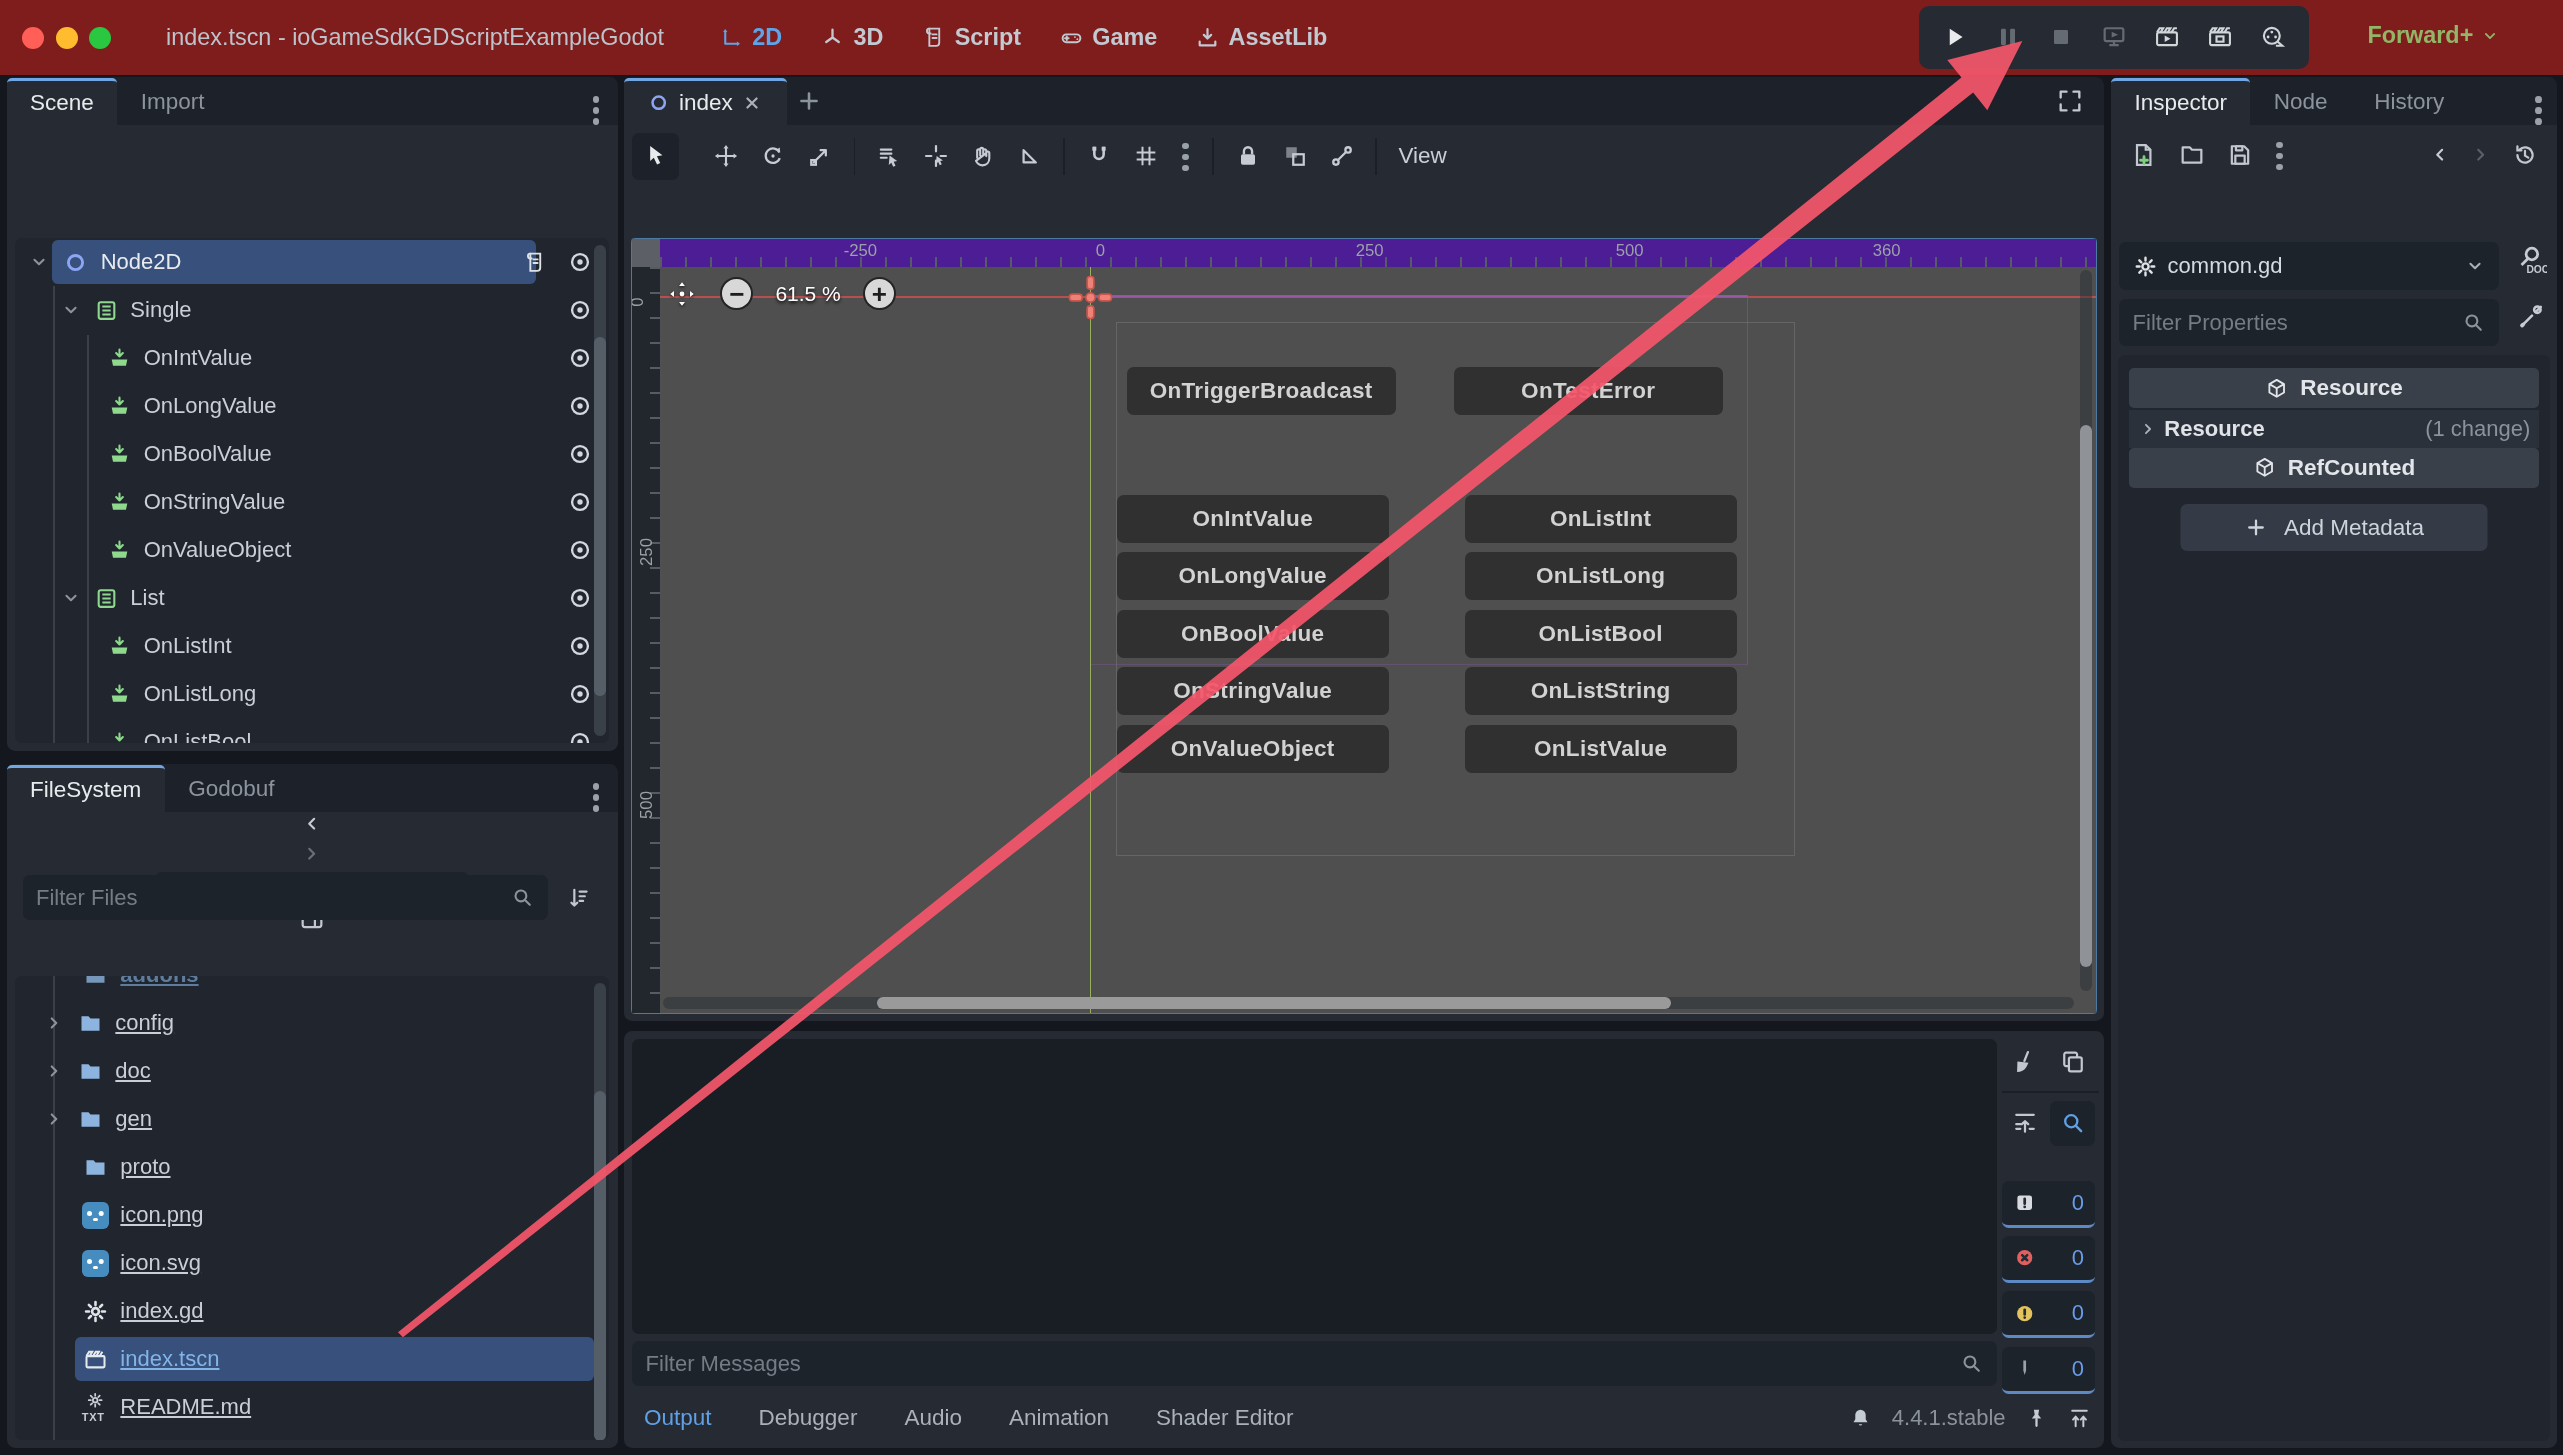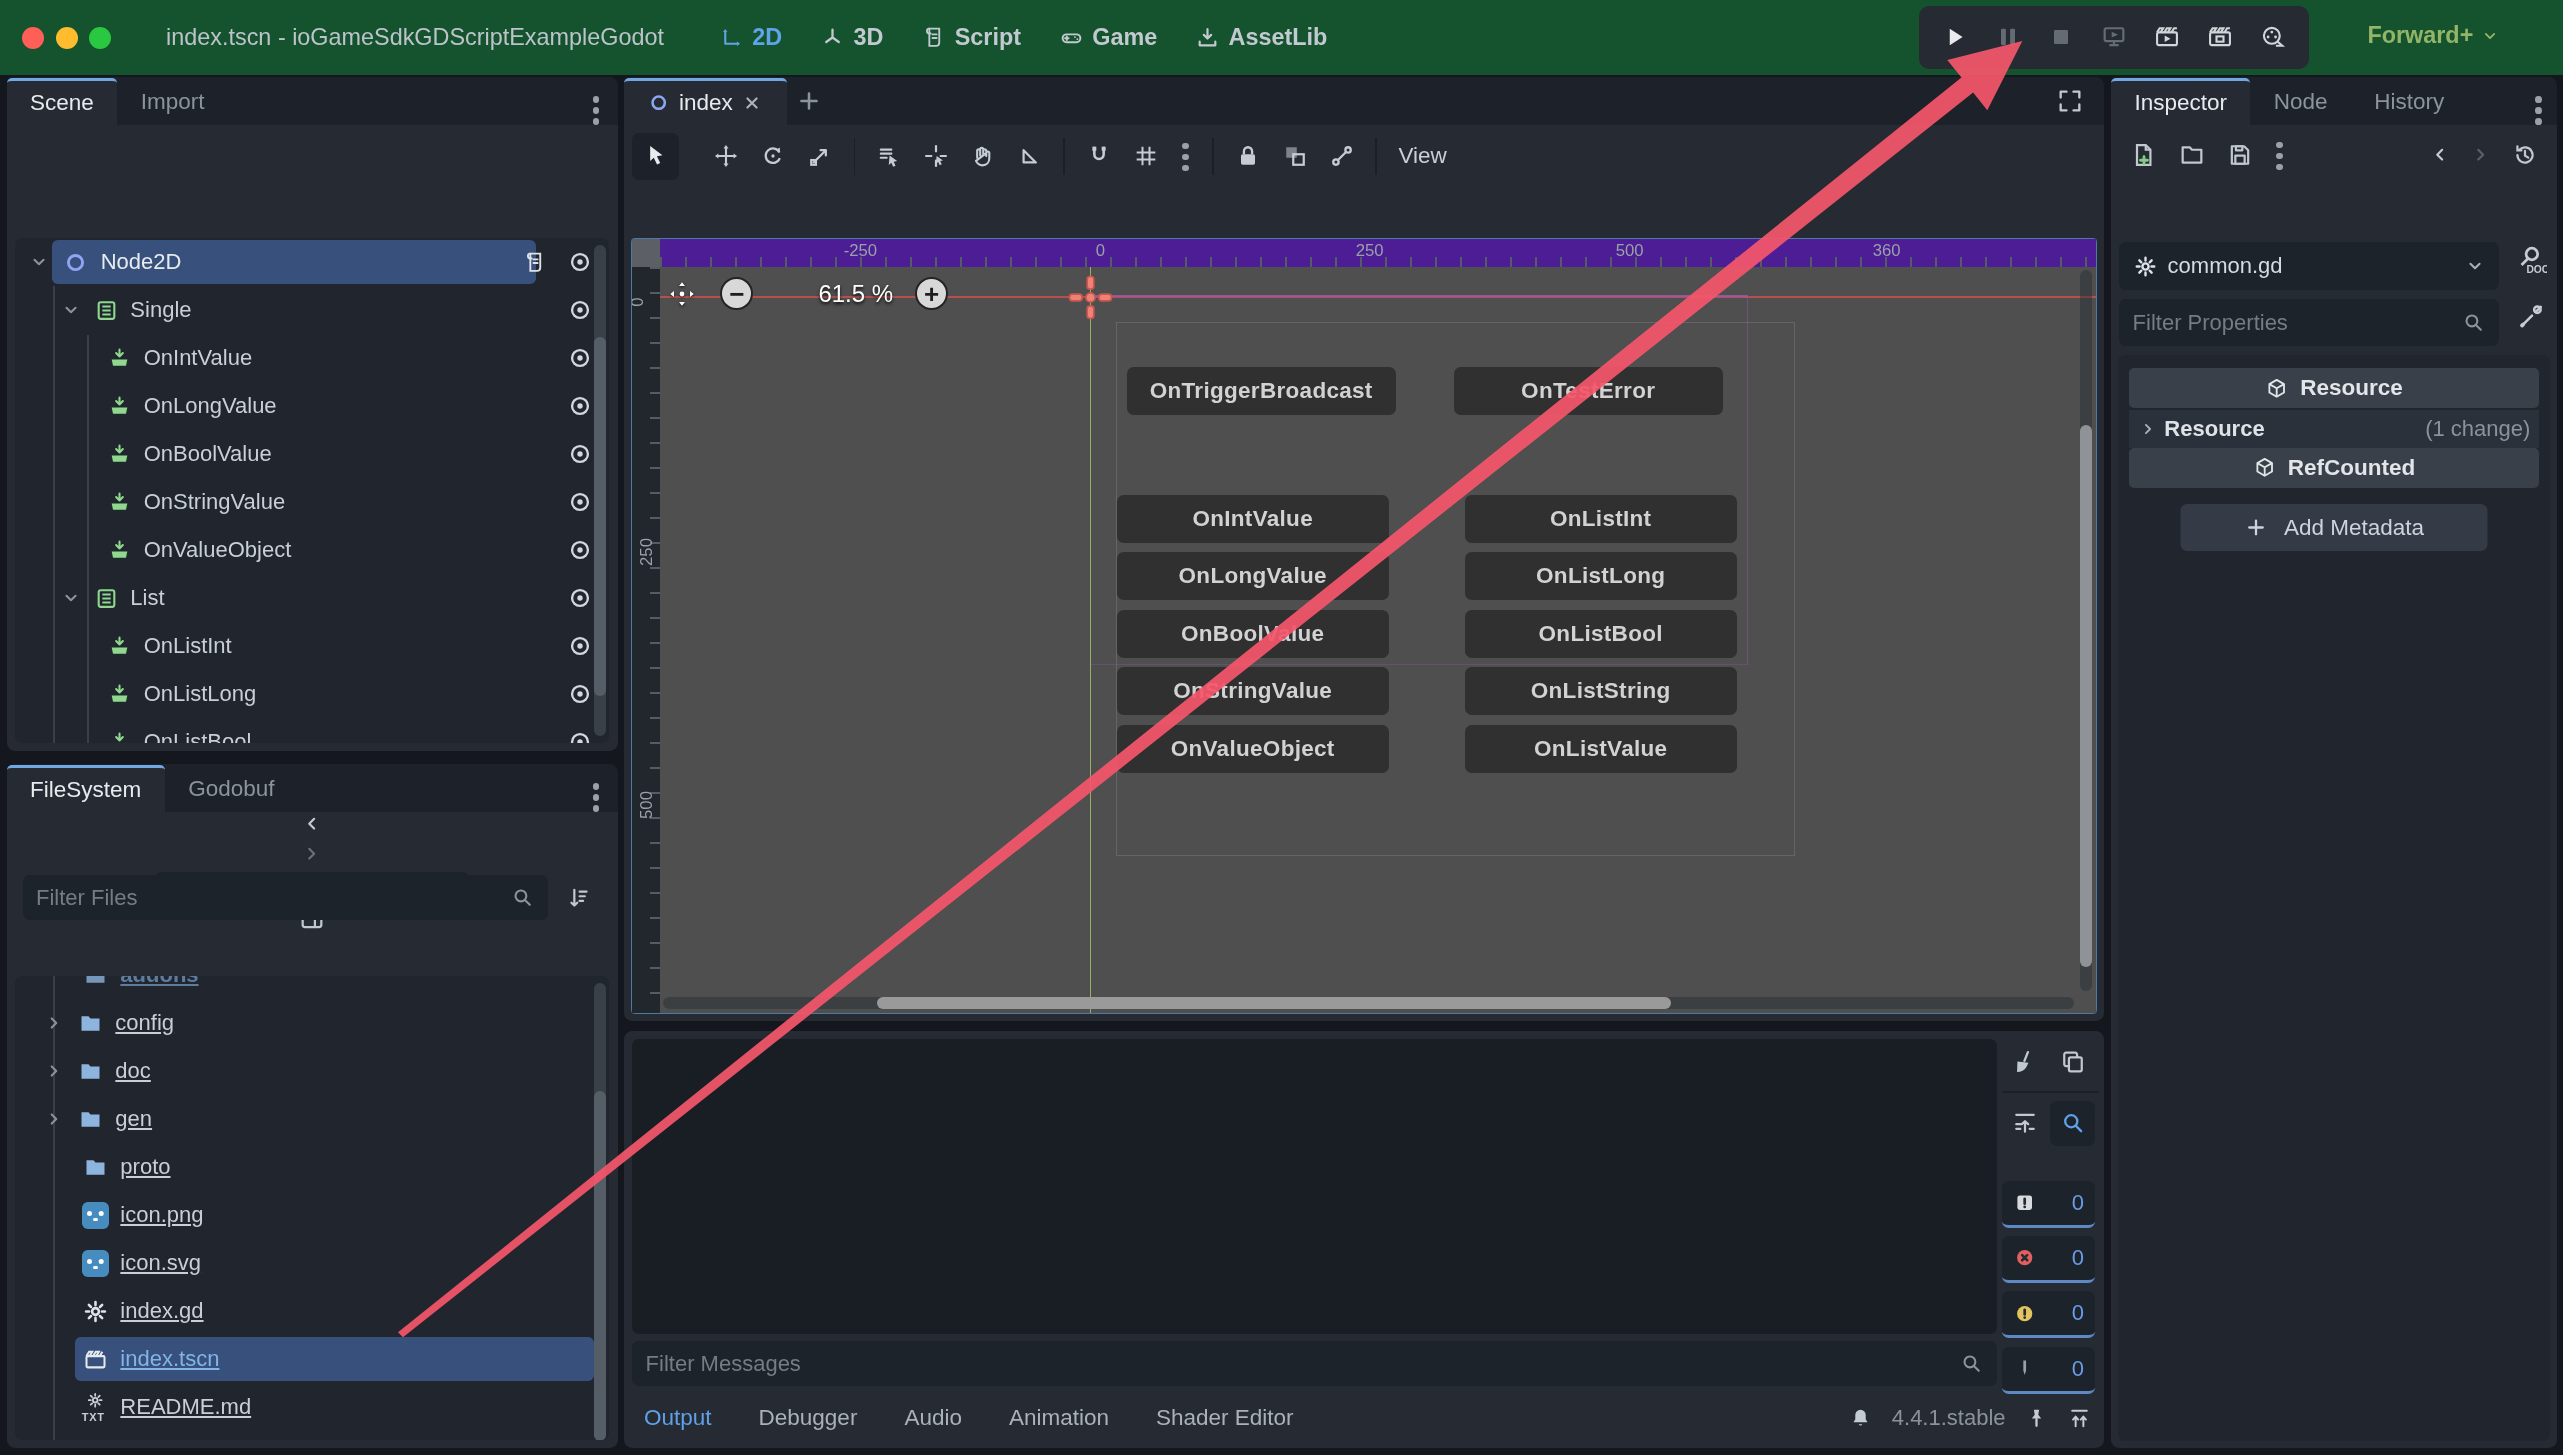--- a/index.html
+++ b/index.html
@@ -8,21 +8,21 @@
     background:#14181e; color:#cdd3da;
     font-family:"Liberation Sans", sans-serif; font-size:22px;
     overflow:hidden; position:relative;
   }
   .abs{position:absolute;}
   .row{display:flex;align-items:center;}
   .grow{flex:1;}
   svg.i{width:28px;height:28px;flex:none;display:block;}
 
   
-  #titlebar{left:0;top:0;width:2563px;height:75px;background:#14532d;}
+  #titlebar{left:0;top:0;width:2563px;height:75px;background:#7f1d1d;}
   .tl{width:22px;height:22px;border-radius:50%;margin-right:11.7px;}
   #win-title{color:#bcc3cb;font-size:23.4px;margin-left:43px;white-space:nowrap;}
   .ws-tab{display:flex;align-items:center;gap:8.3px;color:#c3c9d1;font-size:23.4px;font-weight:600;}
   .ws-tab.active{color:#5fa3e8;}
   #playback{background:#262b33;border-radius:10px;height:63px;padding:0 22px;display:flex;align-items:center;gap:25px;}
   .pb-ic{color:#e9ebee;} .pb-dim{color:#646b73;} .pb-mid{color:#d2d6db;}
   #renderer{color:#93b567;font-size:23.4px;font-weight:600;display:flex;align-items:center;gap:6.7px;}
 
   
   .tabbar{height:48px;display:flex;align-items:flex-end;background:#1d222a;border-radius:8.3px 8.3px 0 0;position:relative;}
@@ -78,21 +78,21 @@
   #ruler-v .ticks{position:absolute;top:0;bottom:0;right:0;width:10px;background:repeating-linear-gradient(to bottom,#565c64 0 1.7px,transparent 1.7px 25px);}
   #ruler-v .num{position:absolute;left:1.7px;color:#9aa1a9;font-size:16.7px;transform:rotate(-90deg);transform-origin:center;}
   #canvas{left:28px;top:28px;right:0;bottom:0;background:#4e4f4e;overflow:hidden;}
   .axis-x{position:absolute;left:0;right:0;height:1.7px;background:rgba(200,80,80,.85);}
   .axis-y{position:absolute;top:0;bottom:0;width:1.7px;background:rgba(170,200,100,.8);}
   #win-rect{border-top:2.5px solid rgba(150,90,180,.85);border-right:1.7px solid rgba(150,90,180,.45);border-bottom:1.7px solid rgba(150,90,180,.3);border-left:none;}
   #sel-rect{border:1.7px solid rgba(120,120,120,.55);}
   .cbtn{position:absolute;background:#303030;border-radius:6.7px;display:flex;align-items:center;justify-content:center;color:#d2d2d2;font-size:22.5px;font-weight:600;letter-spacing:0.3px;}
   #zoombar{left:6.7px;top:3.3px;height:47px;display:flex;align-items:center;gap:22px;color:#fff;}
   .zbtn{width:33px;height:33px;border-radius:50%;background:#d8d8d8;border:2.5px solid #242424;color:#1e1e1e;display:flex;align-items:center;justify-content:center;font-size:26px;font-weight:700;line-height:0;}
-  #zoom-pct{font-size:24px;text-shadow:0 1.7px 3.3px rgba(0,0,0,.9);margin-left:43px;}
+  #zoom-pct{font-size:21px;text-shadow:0 1.7px 3.3px rgba(0,0,0,.9);}
   .hscroll{position:absolute;left:3.3px;right:22px;bottom:4.2px;height:12.5px;background:rgba(40,44,50,.45);border-radius:6.7px;}
   .hscroll .hthumb{position:absolute;top:0;height:12.5px;border-radius:6.7px;background:#9a9a9a;}
   .vscroll{position:absolute;top:3.3px;bottom:22px;right:4.2px;width:12.5px;background:rgba(40,44,50,.45);border-radius:6.7px;}
   .vscroll .vthumb{position:absolute;left:0;width:12.5px;border-radius:6.7px;background:#8f9296;}
 
   
   #bottom-panel{left:624px;top:1031px;width:1480px;height:417px;background:#262b33;border-radius:8.3px;}
   #out-box{position:absolute;left:8.3px;top:8.3px;right:107px;height:295px;background:#191e25;border-radius:6.7px;}
   #msg-filter{position:absolute;left:8.3px;top:310px;right:107px;height:45px;}
   #btabs{position:absolute;left:20px;bottom:8.3px;height:43px;display:flex;align-items:center;gap:47px;}

